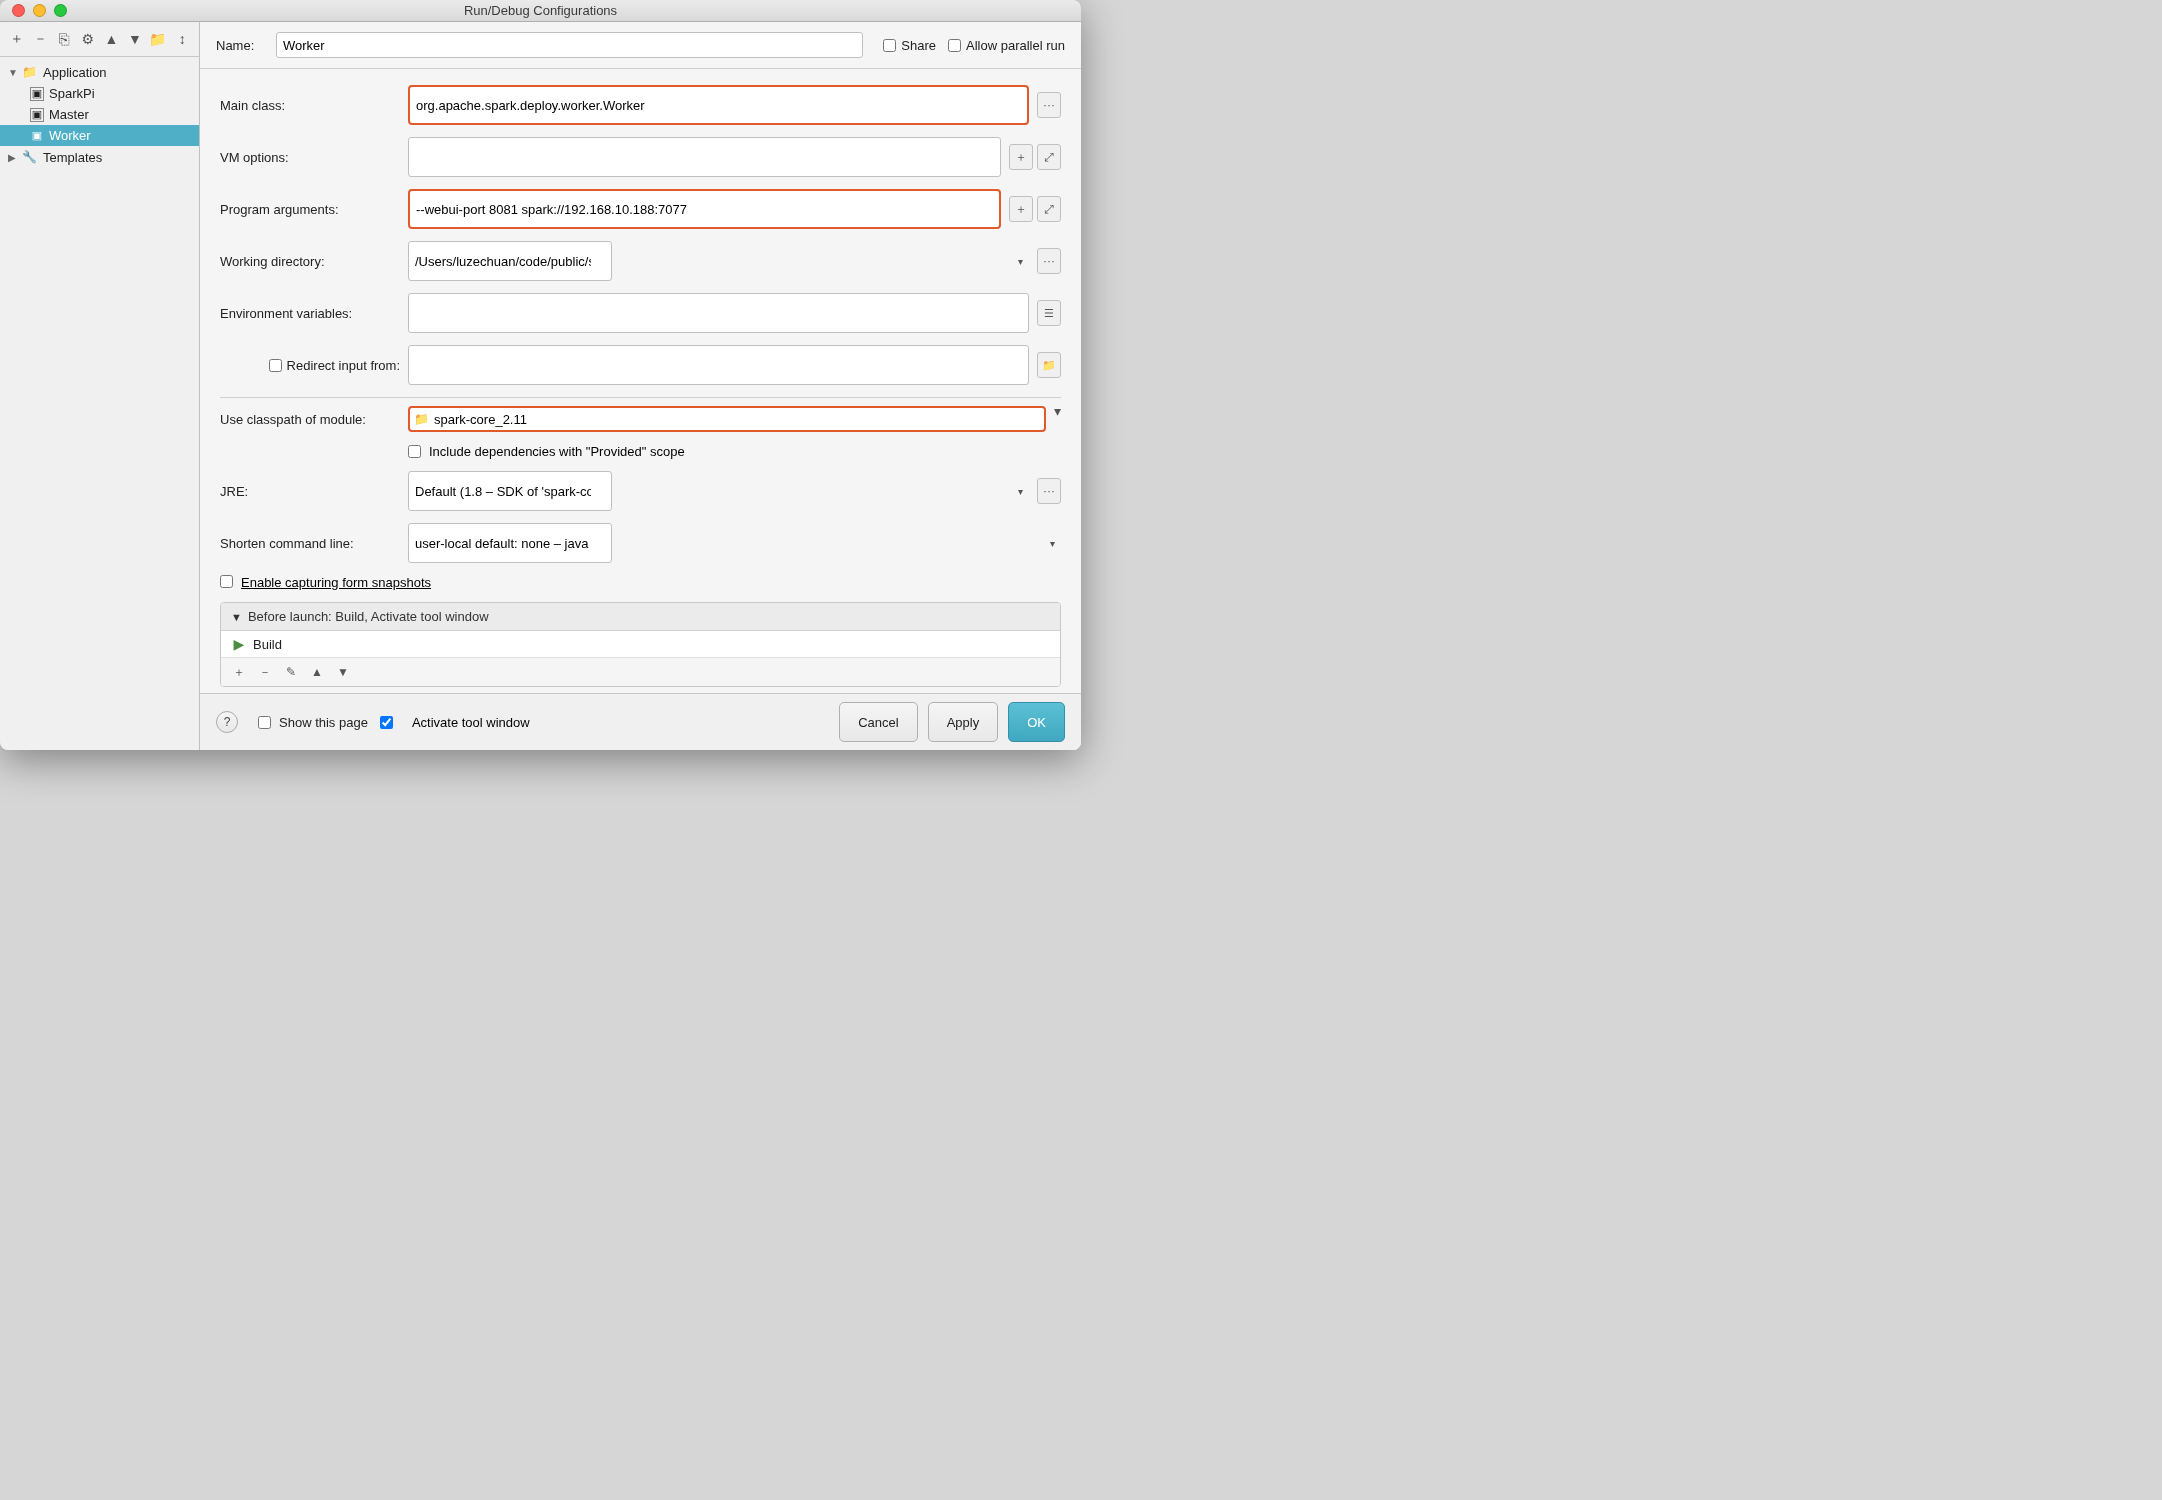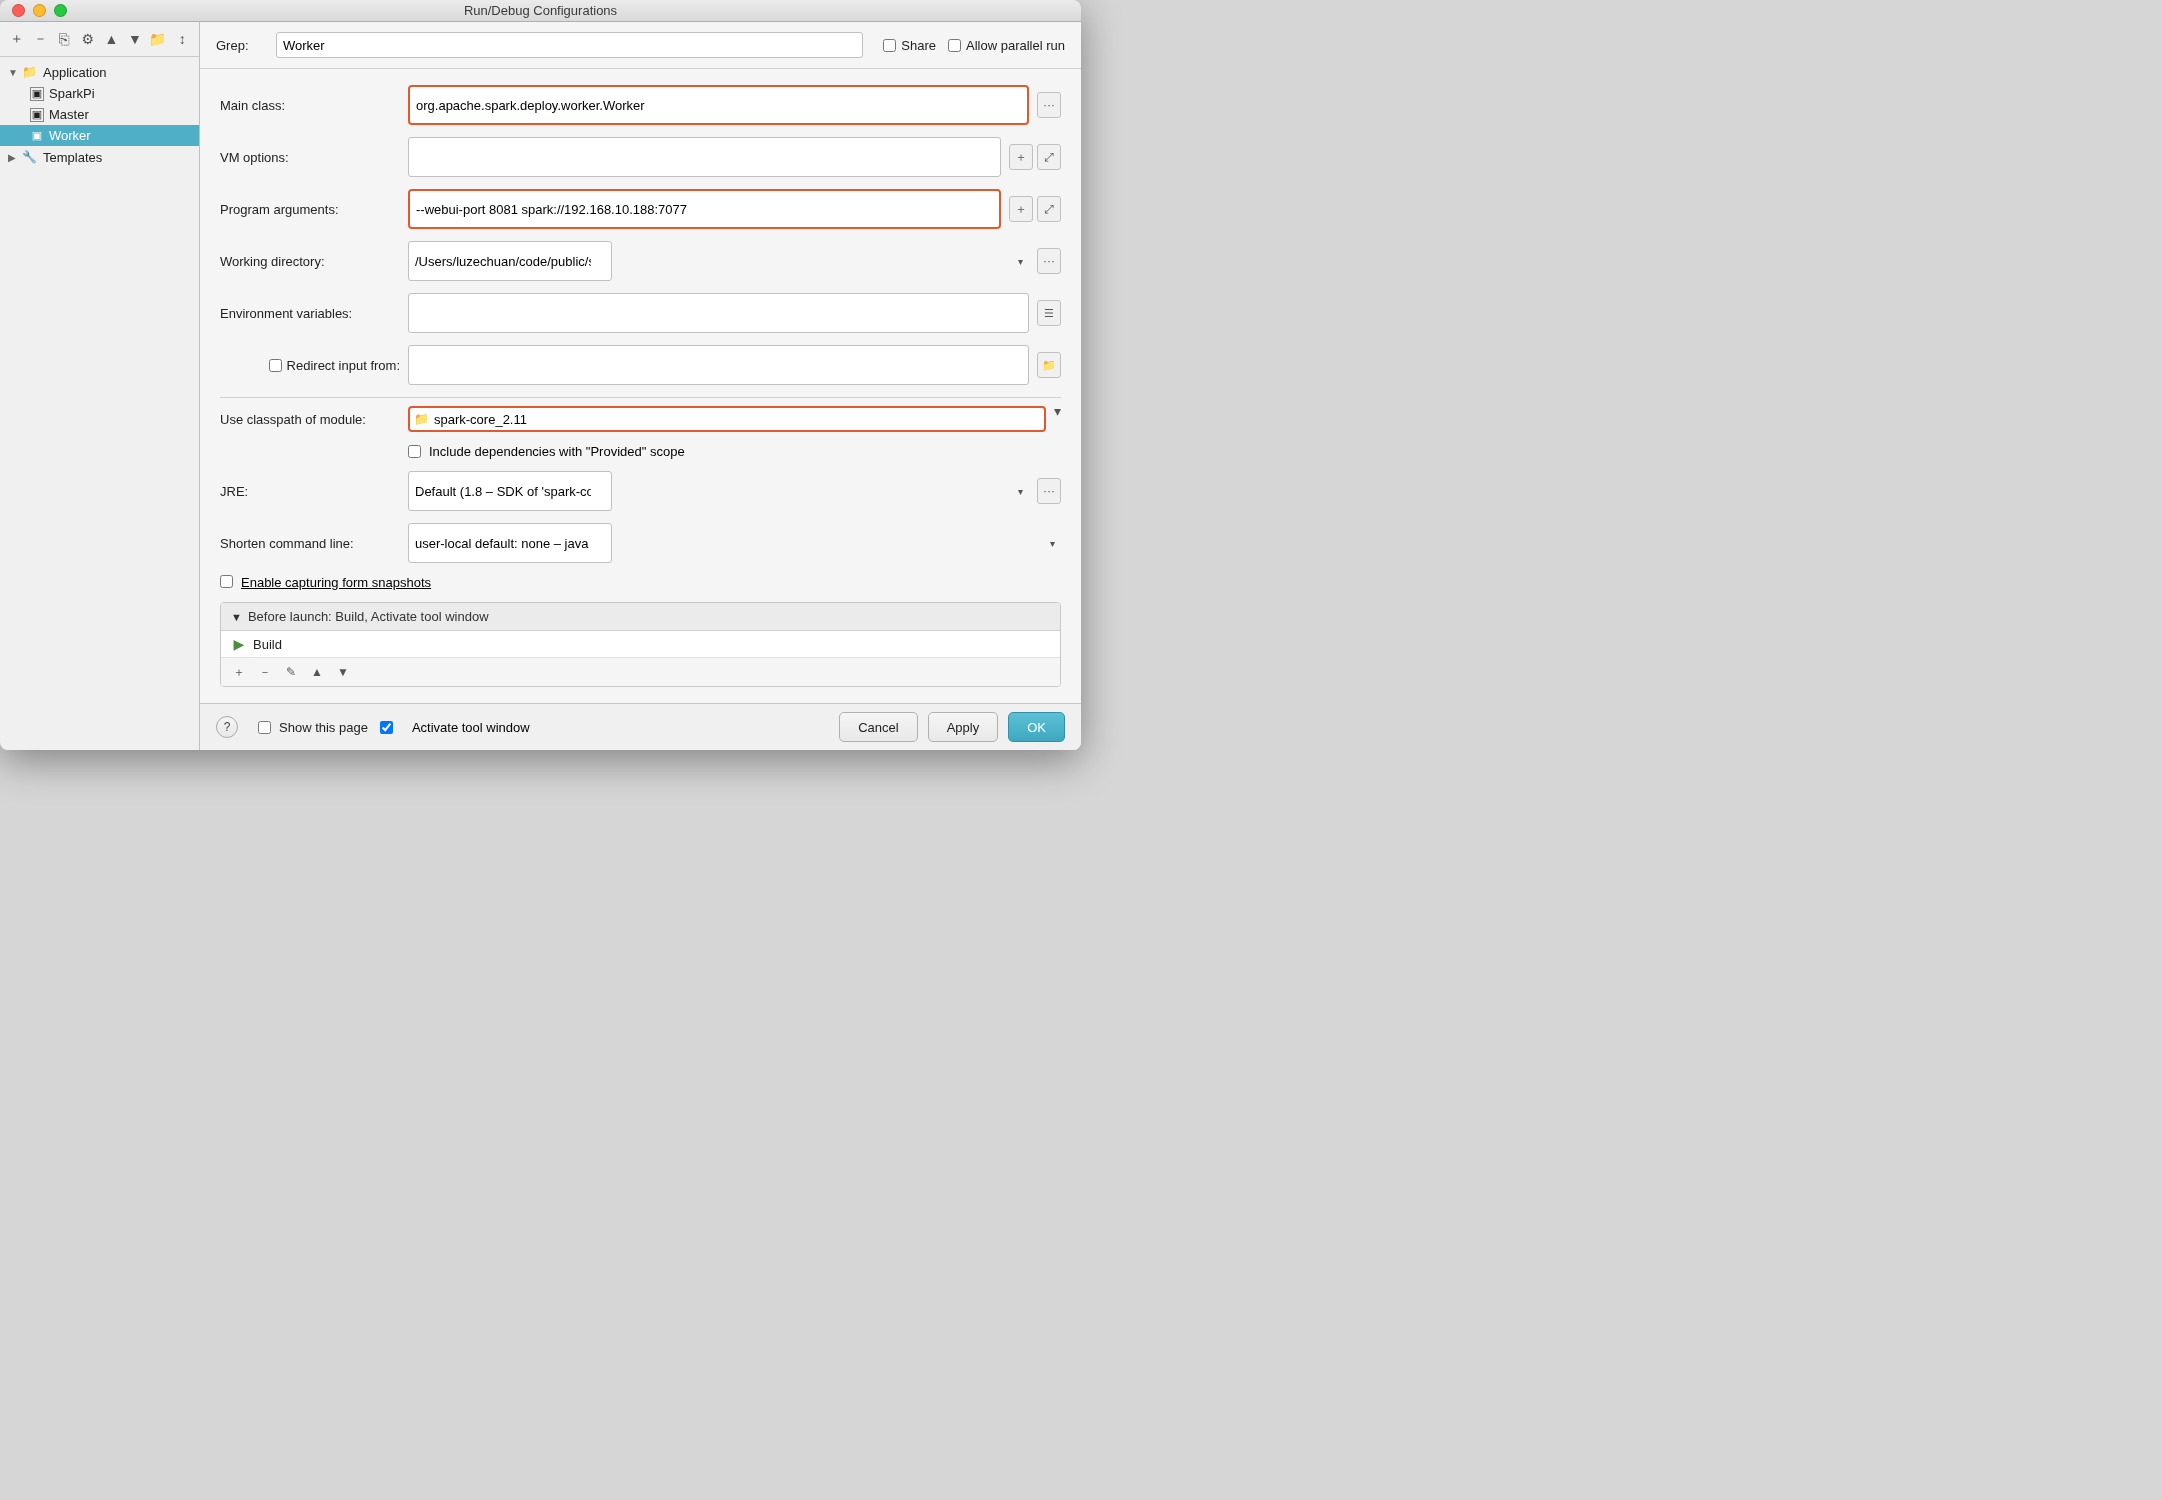--- a/index.html
+++ b/index.html
@@ -339,21 +339,21 @@
     .bottom-left { display: flex; align-items: center; }
     .bottom-right { display: flex; align-items: center; gap: 10px; }
     .show-page-row {
       display: flex;
       align-items: center;
       gap: 8px;
       font-size: 13px;
       color: #222;
     }
     .btn {
-      height: 30px;
+      height: 40px;
       padding: 0 18px;
       border-radius: 5px;
       border: 1px solid #b0b0b0;
       font-size: 13px;
       cursor: pointer;
       display: flex;
       align-items: center;
     }
     .btn-default {
       background: linear-gradient(to bottom, #f5f5f5, #e8e8e8);
@@ -438,21 +438,21 @@
         <span class="arrow">▶</span>
         <span class="icon">🔧</span>
         <span class="tree-item-label">Templates</span>
       </div>
     </div>
   </div>
 
   <div class="right-panel">
 
     <div class="name-row">
-      <span class="name-label">Grep:</span>
+      <span class="name-label">Name:</span>
       <input class="name-input" type="text" value="Worker" style="">
       <div class="header-options">
         <label class="share-option">
           <input type="checkbox" style="">
           <span>Share</span>
         </label>
         <label class="parallel-option">
           <input type="checkbox" style="">
           <span>Allow parallel run</span>
         </label>

